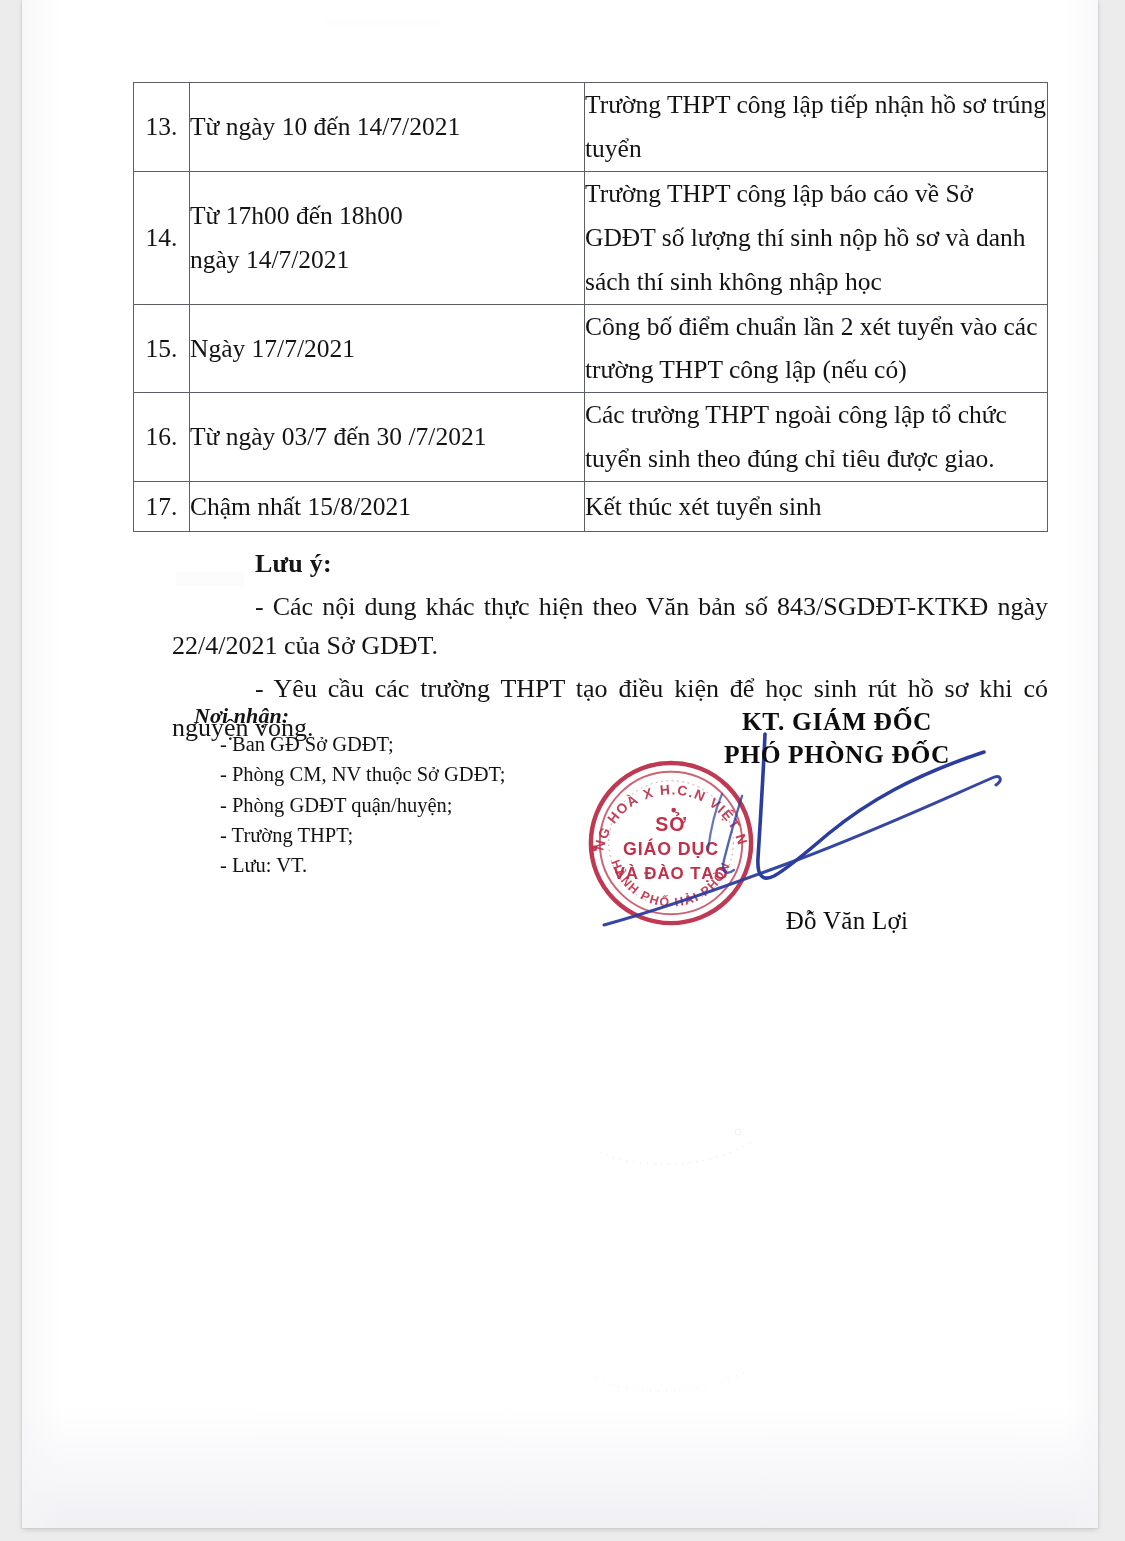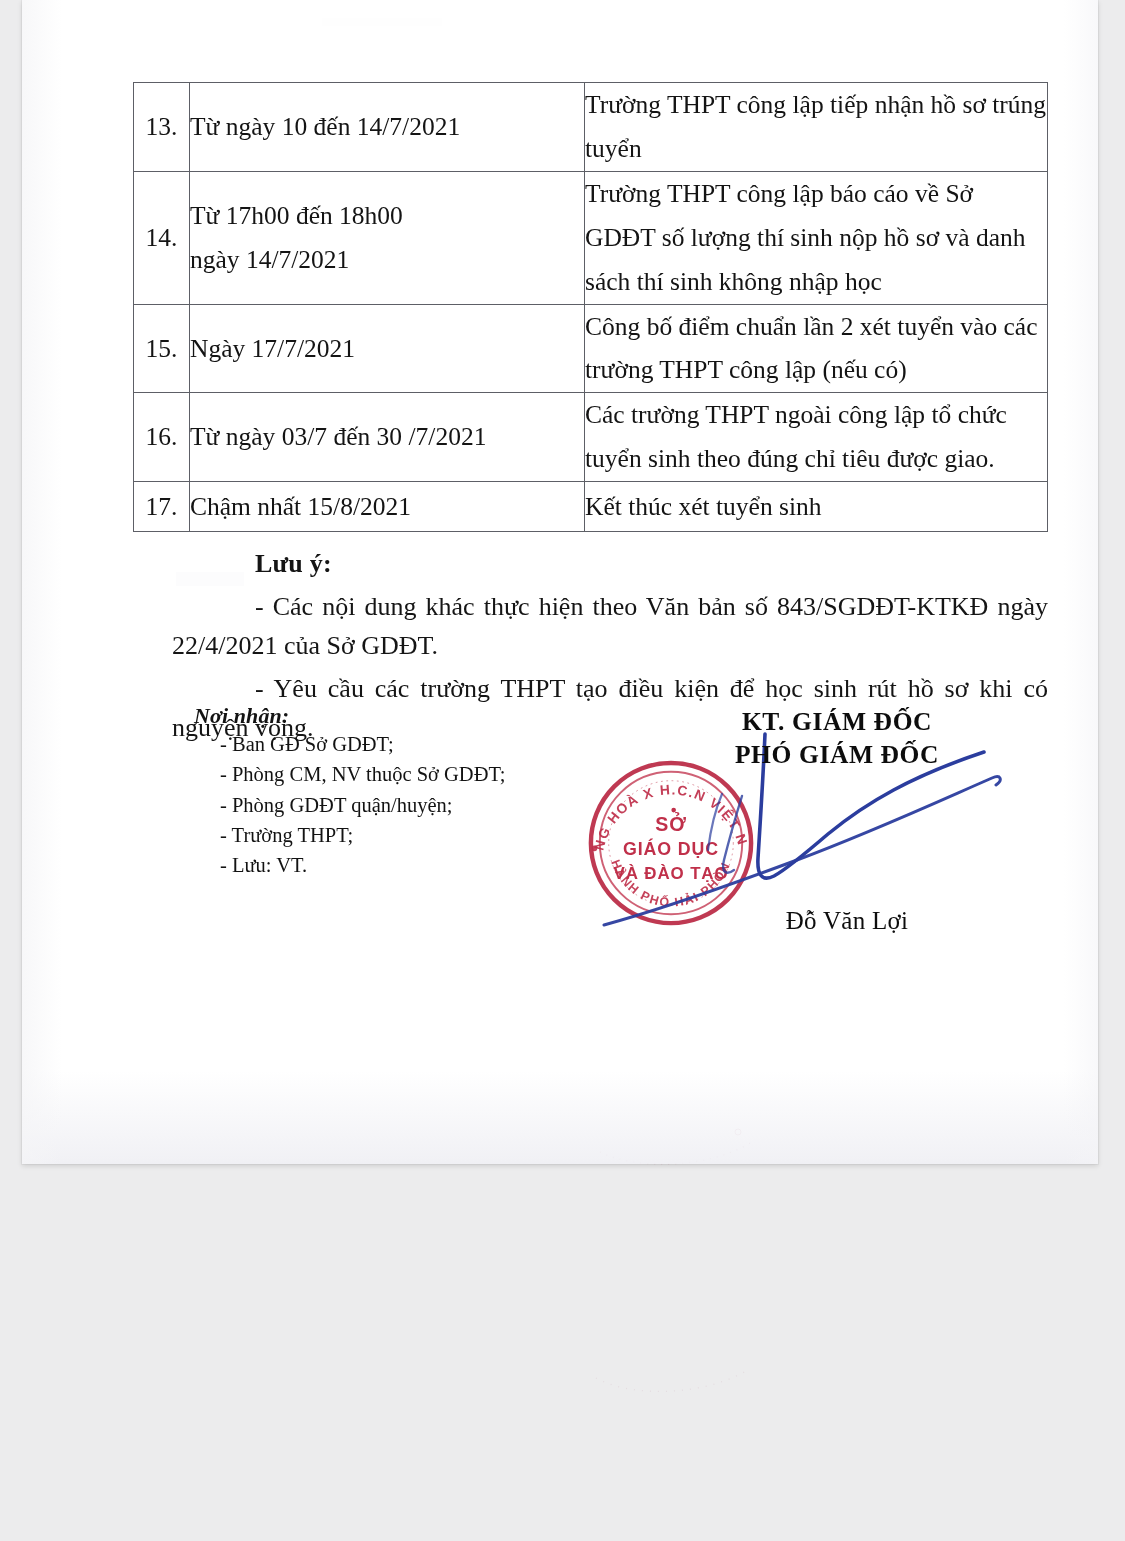--- a/index.html
+++ b/index.html
@@ -13,21 +13,21 @@
     overflow: hidden;
     font-family: "Liberation Serif", "DejaVu Serif", serif;
   }
 
   
   #scan-page {
     position: absolute;
     left: 22px;
     top: 0px;
     width: 1076px;
-    height: 1164px;
+    height: 1528px;
     background: #ffffff;
     box-shadow: 0 2px 5px rgba(0,0,0,0.13), 0 0 0 1px rgba(0,0,0,0.035);
   }
   
   #paper-texture {
     position: absolute;
     inset: 0;
     background:
       linear-gradient(to right, rgba(245,245,247,0.75) 0px, rgba(255,255,255,0) 40px),
       linear-gradient(to left, rgba(244,244,247,0.6) 0px, rgba(255,255,255,0) 34px),
@@ -263,21 +263,21 @@
     <div class="recipient-item">- Phòng CM, NV thuộc Sở GDĐT;</div>
     <div class="recipient-item">- Phòng GDĐT quận/huyện;</div>
     <div class="recipient-item">- Trường THPT;</div>
     <div class="recipient-item">- Lưu: VT.</div>
   </div>
 
   <div id="signature-block">
 
     <div id="sig-title">
       <div>KT. GIÁM ĐỐC</div>
-      <div>PHÓ GIÁM ĐỐC</div>
+      <div>PHÓ PHÒNG ĐỐC</div>
     </div>
 
     <svg id="stamp" viewBox="0 0 200 200">
       <defs>
         <path id="arc-top" d="M 24,108 A 78,78 0 0 1 176,104" fill="none"></path>
         <path id="arc-bottom" d="M 32,118 A 70,70 0 0 0 168,118" fill="none"></path>
       </defs>
       <circle cx="100" cy="100" r="90" fill="none" stroke="#b8243f" stroke-width="5" opacity="0.9"></circle>
       <circle cx="100" cy="100" r="80" fill="none" stroke="#c33a52" stroke-width="2.2" opacity="0.8"></circle>
       <circle cx="100" cy="100" r="70" fill="none" stroke="#c33a52" stroke-width="1" stroke-dasharray="2 4" opacity="0.6"></circle>

